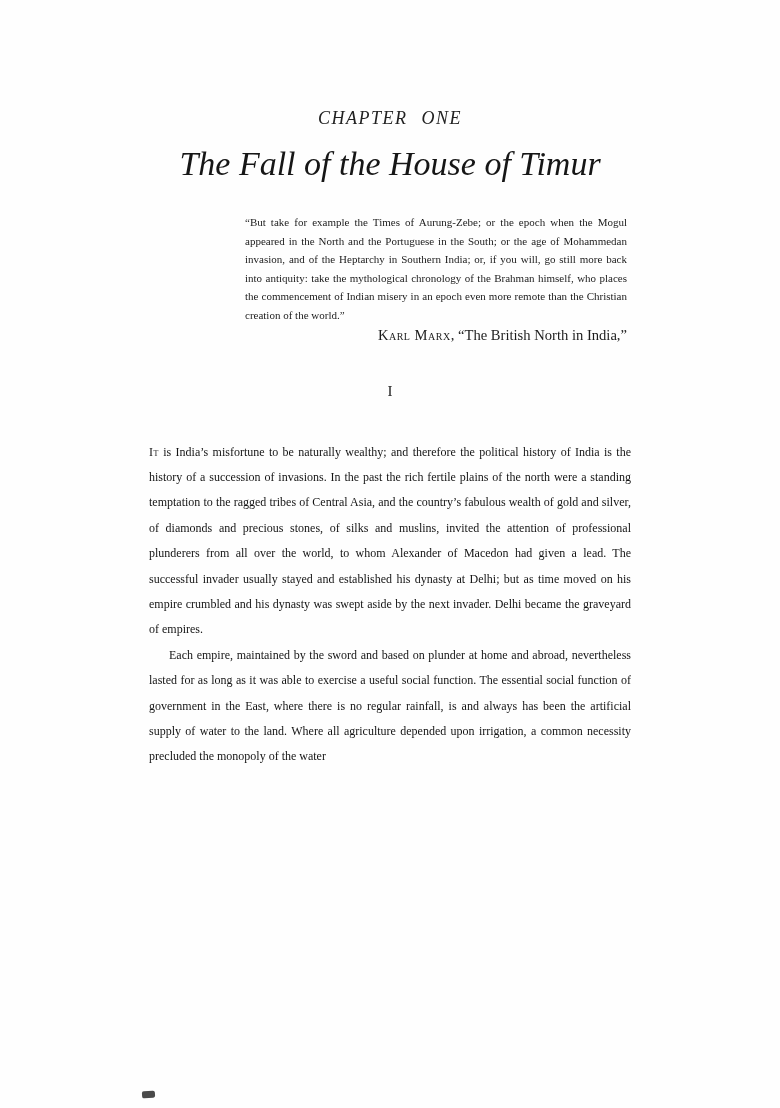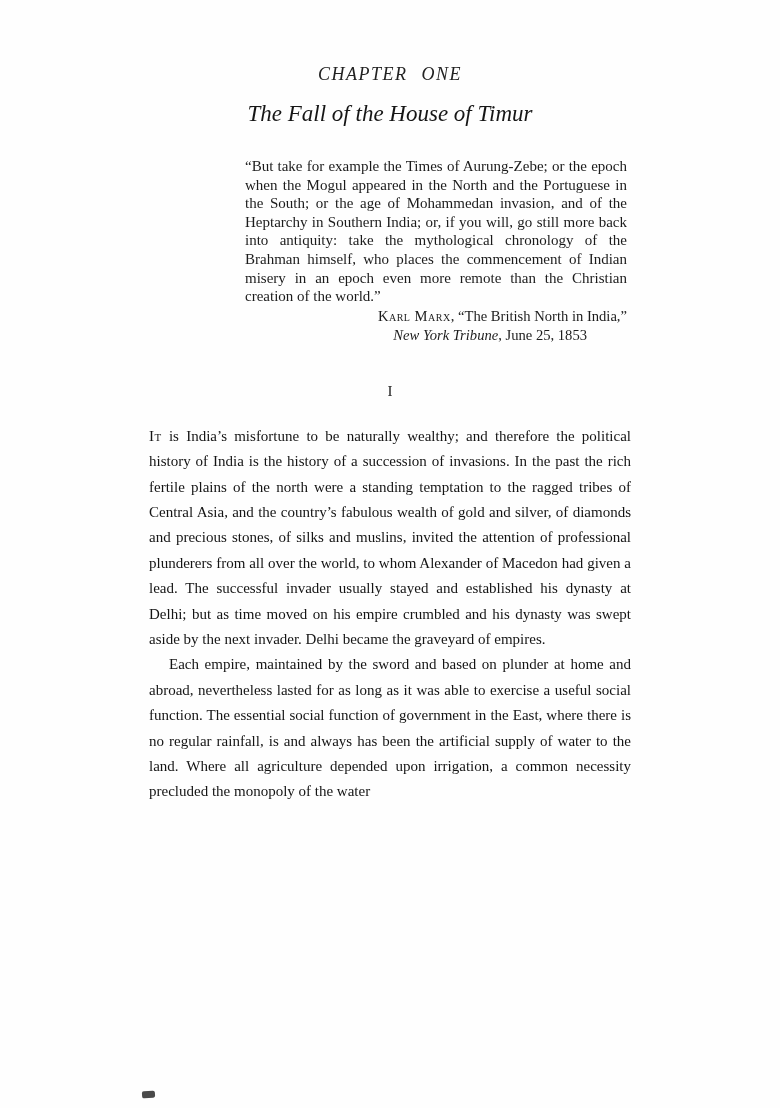--- a/index.html
+++ b/index.html
@@ -13,44 +13,44 @@
     height: 1108px;
     margin: 0 auto;
     background: #fefefe;
     color: #1c1c1c;
     font-family: "Liberation Serif", "DejaVu Serif", serif;
     overflow: hidden;
   }
   .content {
     width: 482px;
     margin: 0 auto;
-    padding-top: 64px;
+    padding-top: 108px;
   }
   .chapter-label {
     text-align: center;
     font-style: italic;
     font-size: 18px;
     letter-spacing: 1.5px;
     word-spacing: 8px;
     color: #222;
   }
   .chapter-title {
     text-align: center;
     font-style: italic;
-    font-size: 23px;
+    font-size: 34px;
     margin-top: 16px;
     color: #161616;
   }
   .epigraph {
     margin-top: 30px;
     margin-left: 96px;
     width: 382px;
   }
   .epigraph-quote {
-    font-size: 15px;
+    font-size: 11px;
     line-height: 18.6px;
     text-align: justify;
     color: #1b1b1b;
   }
   .epigraph-attribution {
     margin-top: 1px;
     font-size: 14.6px;
     line-height: 19px;
   }
   .attr-line1 {
@@ -69,22 +69,22 @@
     font-style: italic;
   }
   .section-marker {
     text-align: center;
     margin-top: 38px;
     font-size: 15px;
     font-variant: small-caps;
     color: #222;
   }
   .body-text {
-    margin-top: 24px;
-    font-size: 15px;
+    margin-top: 40px;
+    font-size: 12px;
     line-height: 25.4px;
     text-align: justify;
     color: #141414;
   }
   .body-text p {
     margin: 0;
   }
   .body-text p + p {
     text-indent: 20px;
   }
@@ -113,23 +113,20 @@
     <div class="chapter-label">CHAPTER ONE</div>
 
     <div class="chapter-title">The Fall of the House of Timur</div>
 
     <div class="epigraph">
       <div class="epigraph-quote">“But take for example the Times of Aurung-Zebe; or the epoch when the Mogul appeared in the North and the Portuguese in the South; or the age of Mohammedan invasion, and of the Heptarchy in Southern India; or, if you will, go still more back into antiquity: take the mythological chronology of the Brahman himself, who places the commencement of Indian misery in an epoch even more remote than the Christian creation of the world.”</div>
       <div class="epigraph-attribution">
         <div class="attr-line1">
           <span class="small-caps">Karl Marx</span><span>, “The British North in India,”</span>
         </div>
-        <div class="attr-line2">
-          <span class="italic">New York Tribune</span><span>, June 25, 1853</span>
-        </div>
       </div>
     </div>
 
     <div class="section-marker">I</div>
 
     <div class="body-text">
       <p><span class="lead-caps">It</span><span> is India’s misfortune to be naturally wealthy; and therefore the political history of India is the history of a succession of invasions. In the past the rich fertile plains of the north were a standing temptation to the ragged tribes of Central Asia, and the country’s fabulous wealth of gold and silver, of diamonds and precious stones, of silks and muslins, invited the attention of professional plunderers from all over the world, to whom Alexander of Macedon had given a lead. The successful invader usually stayed and established his dynasty at Delhi; but as time moved on his empire crumbled and his dynasty was swept aside by the next invader. Delhi became the graveyard of empires.</span></p>
       <p>Each empire, maintained by the sword and based on plunder at home and abroad, nevertheless lasted for as long as it was able to exercise a useful social function. The essential social function of government in the East, where there is no regular rainfall, is and always has been the artificial supply of water to the land. Where all agriculture depended upon irrigation, a common necessity precluded the monopoly of the water</p>
     </div>
 

